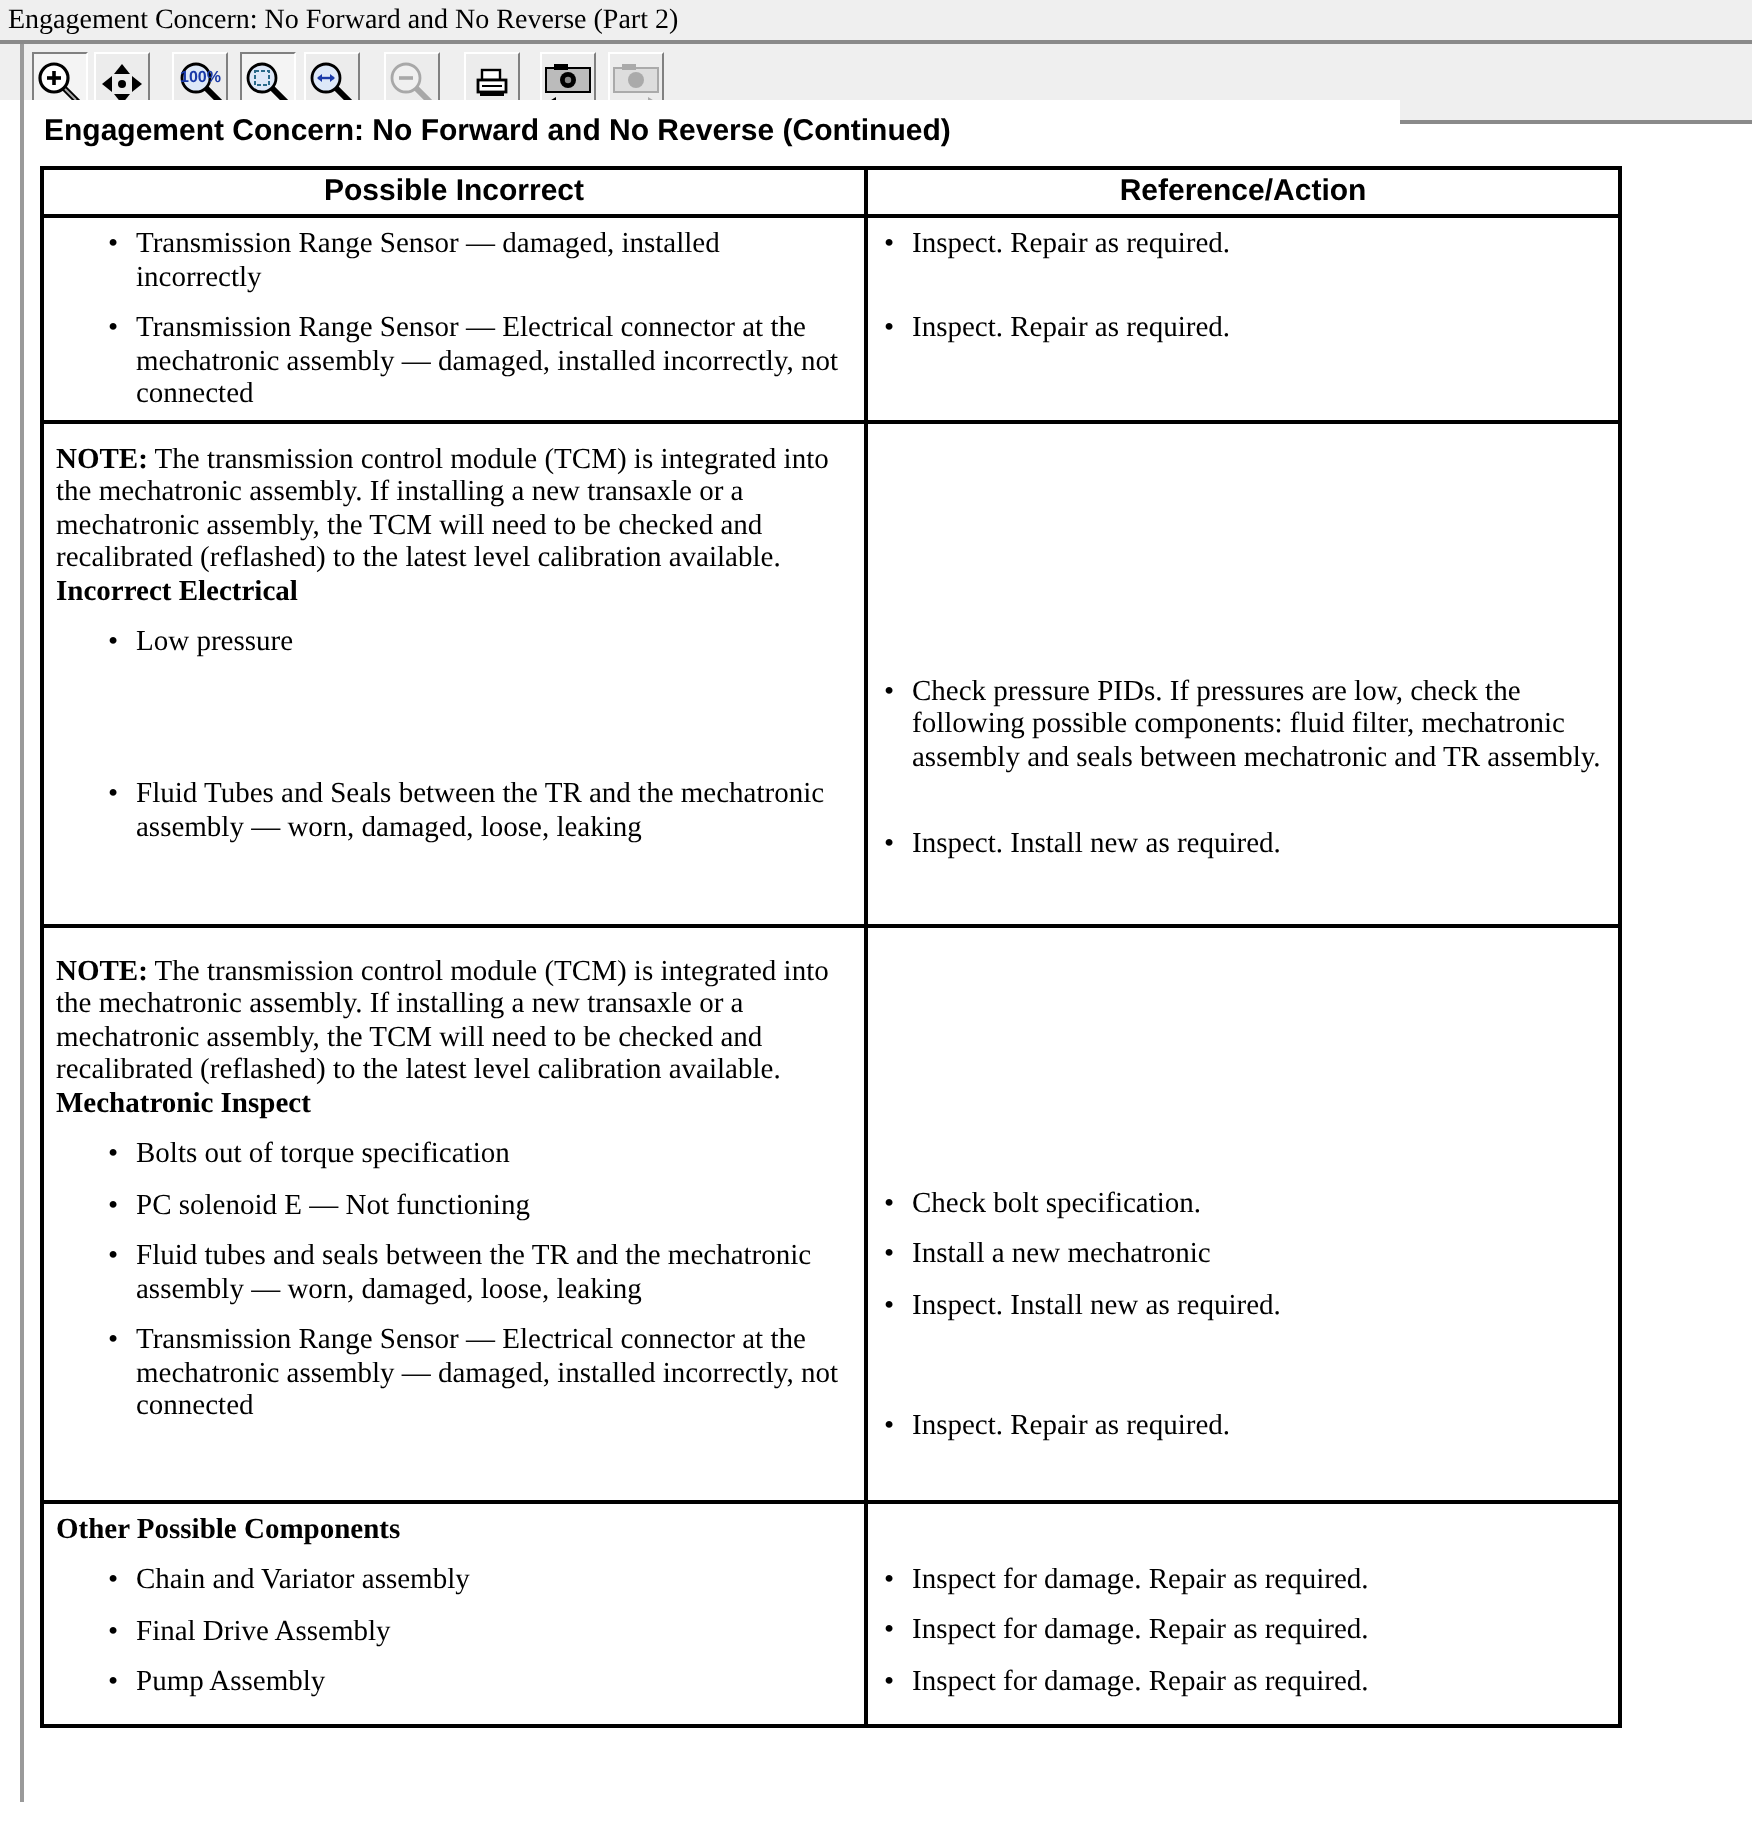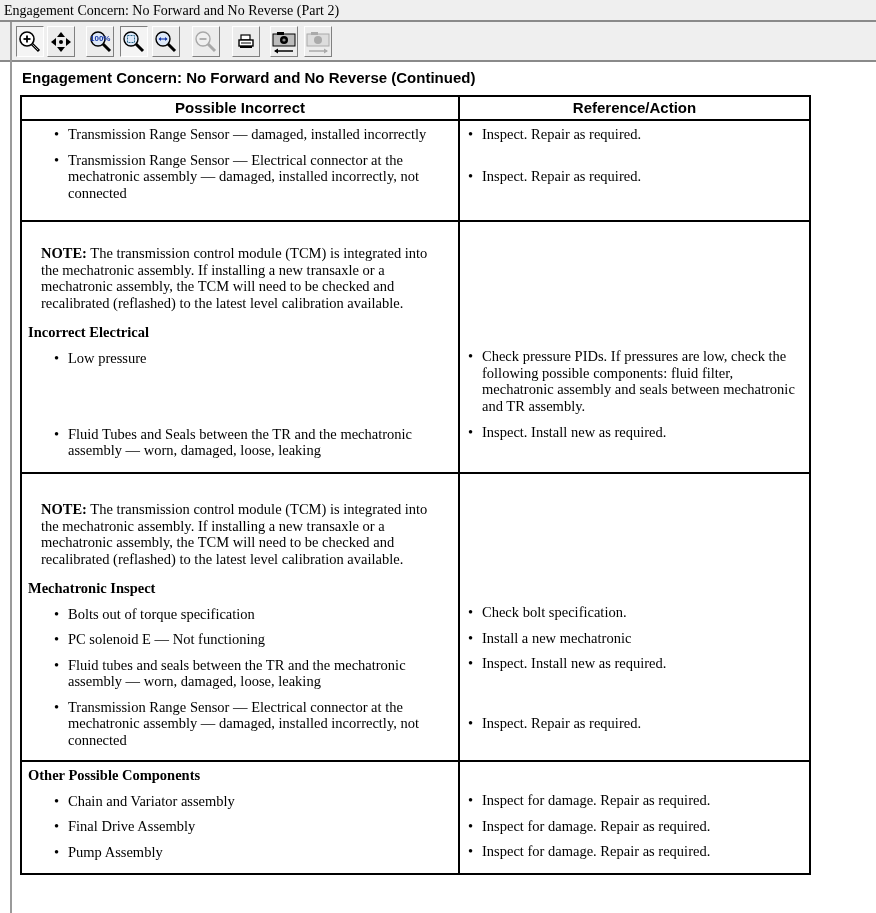--- a/index.html
+++ b/index.html
@@ -38,21 +38,21 @@
     box-sizing: border-box;
     display: flex; align-items: center; justify-content: center;
   }
   .tb-btn.pressed {
     border-top: 1px solid #808080; border-left: 1px solid #808080;
     border-right: 1px solid #ffffff; border-bottom: 1px solid #ffffff;
     background: #f4f4f4;
   }
   .tb-btn svg { display: block; }
   .content {
-    position: absolute; left: 0; top: 62px; width: 700px; height: 851px;
+    position: absolute; left: 0; top: 50px; width: 700px; height: 851px;
     background: #fff;
   }
   .content .frame-left {
     position: absolute; left: 10px; top: 0; width: 2px; height: 851px; background: #9a9a9a;
   }
   .doc-title {
     position: absolute; left: 22px; top: 7px;
     font-family: "Liberation Sans", sans-serif; font-weight: bold; font-size: 15px;
     white-space: nowrap;
   }
@@ -70,21 +70,21 @@
     height: 22px; text-align: center; vertical-align: middle;
   }
   col.c1 { width: 409px; }
   col.c2 { width: 382px; }
   .cell { padding: 4px 6px 4px 6px; }
   .item { position: relative; padding-left: 40px; margin: 0 0 9px 0; }
   .item:last-child { margin-bottom: 0; }
   .item .bullet { position: absolute; left: 26px; top: 0; }
   .ref-item { position: relative; padding-left: 16px; margin: 0 0 9px 0; }
   .ref-item .bullet { position: absolute; left: 2px; top: 0; }
-  .note { padding-left: 0; margin: 13px; }
+  .note { padding-left: 0; margin: 0; }
   .note b { font-weight: bold; }
   .heading { font-weight: bold; margin: 0 0 9px 0; }
   .spacer { display: block; }
 </style>
 </head>
 <body>
 
 <div class="titlebar">
   <span class="title">Engagement Concern: No Forward and No Reverse (Part 2)</span>
 </div>

